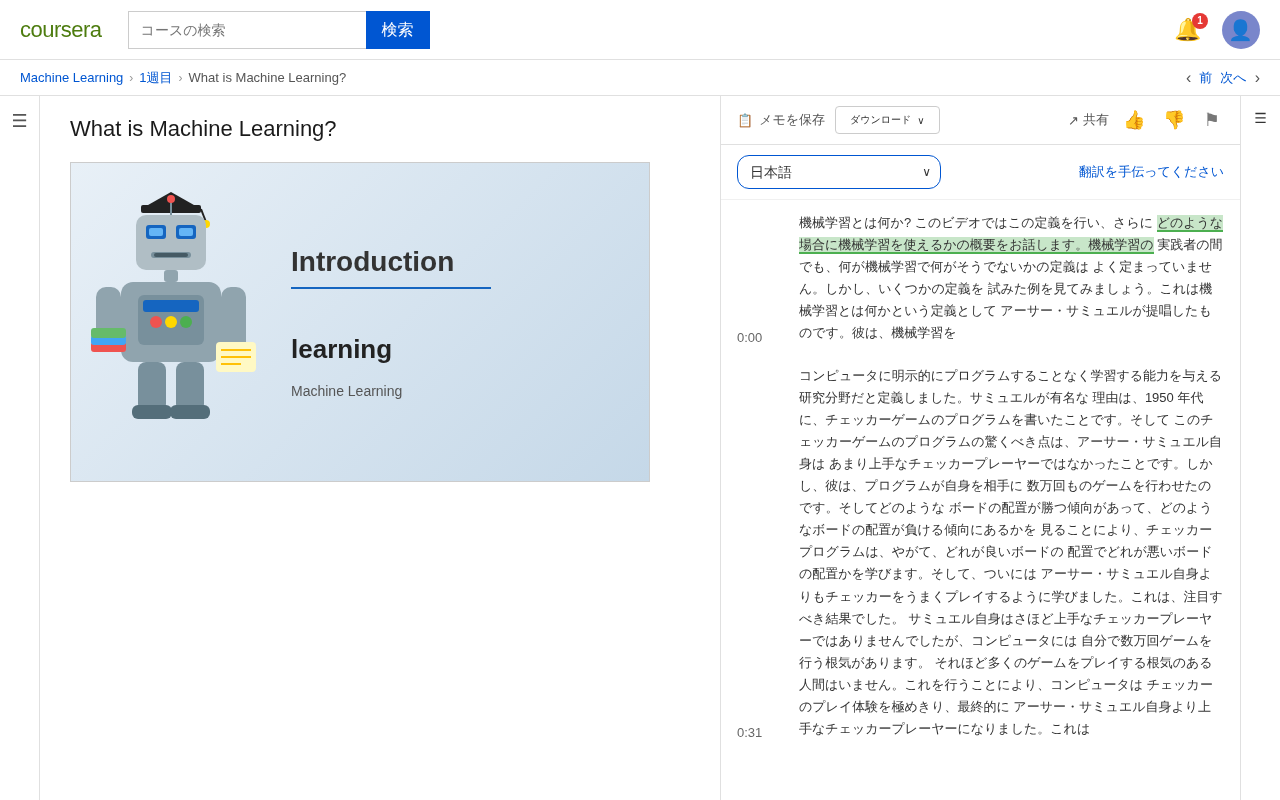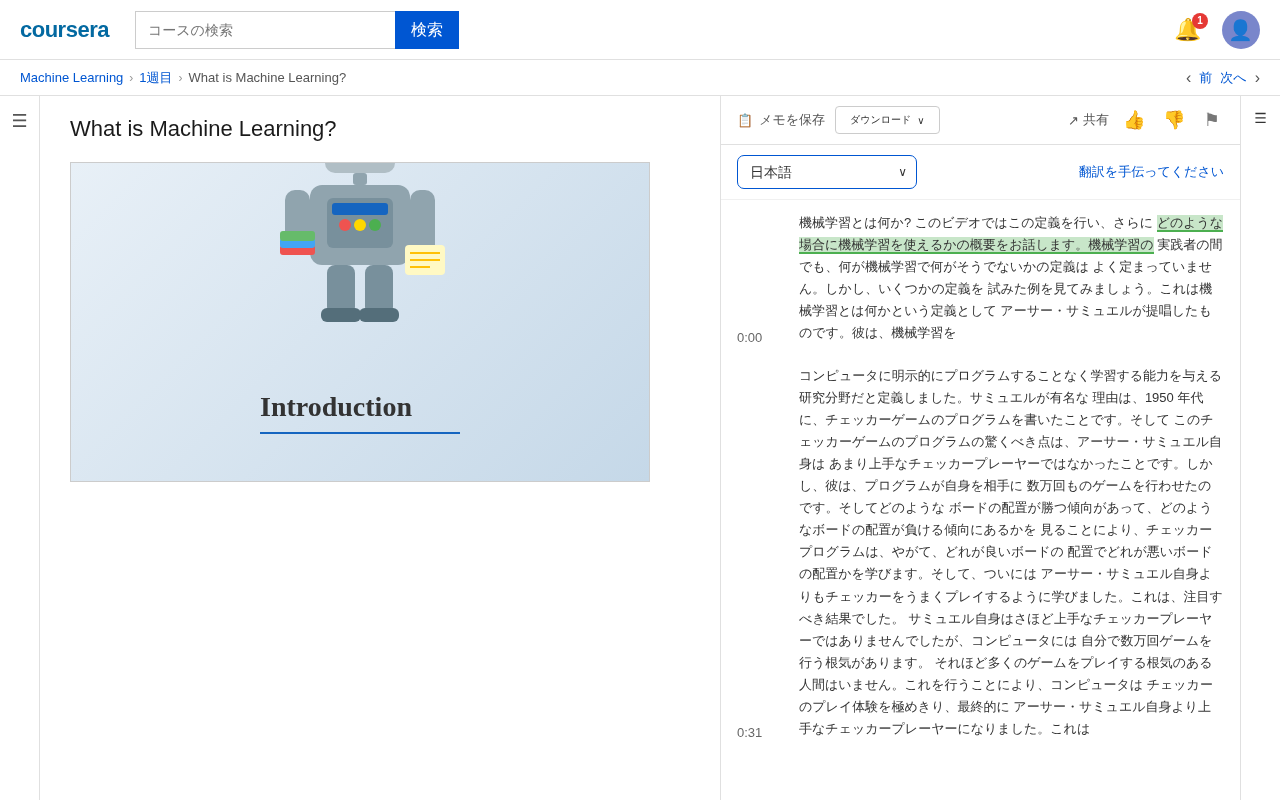--- a/index.html
+++ b/index.html
@@ -15,32 +15,32 @@
       padding: 0 20px;
       gap: 16px;
     }
     .logo-container {
       display: flex;
       align-items: center;
       gap: 2px;
     }
     .logo-text {
       font-size: 22px;
-      font-weight: bold;
-      color: #0369a1;
+      font-weight: normal;
+      color: #4d7c0f;
       letter-spacing: -0.5px;
     }
     .search-container {
       display: flex;
       align-items: center;
       flex: 0 0 auto;
       margin-left: 10px;
     }
     .search-input {
-      width: 260px;
+      width: 238px;
       height: 38px;
       border: 1px solid #ccc;
       border-right: none;
       padding: 0 12px;
       font-size: 14px;
       outline: none;
       color: #999;
     }
     .search-button {
       height: 38px;
@@ -177,26 +177,25 @@
       display: flex;
       align-items: center;
       justify-content: center;
       overflow: hidden;
       position: relative;
     }
     .video-thumbnail {
       width: 100%;
       height: 100%;
       display: flex;
-      flex-direction: column;
+      flex-direction: row;
       align-items: center;
       justify-content: center;
       background: linear-gradient(135deg, #e8f0f7 0%, #c5d8e8 100%);
       position: relative;
-      font-family: Liberation Serif, serif;
     }
     .robot-area {
       width: 200px;
       height: 100%;
       display: flex;
       align-items: center;
       justify-content: center;
       padding: 10px;
     }
     .robot-svg {
@@ -290,29 +289,29 @@
     }
     .language-row {
       display: flex;
       align-items: center;
       padding: 10px 16px;
       gap: 10px;
       border-bottom: 1px solid #f0f0f0;
     }
     .language-select {
       border: 1px solid #0056d2;
-      border-radius: 7px;
+      border-radius: 12px;
       padding: 8px 30px 8px 12px;
       font-size: 14px;
       color: #333;
       background: #fff;
       cursor: pointer;
       appearance: none;
       -webkit-appearance: none;
-      width: 180px;
+      width: 204px;
       position: relative;
     }
     .language-wrapper {
       position: relative;
       display: inline-block;
     }
     .language-wrapper::after {
       content: '∨';
       position: absolute;
       right: 10px;

